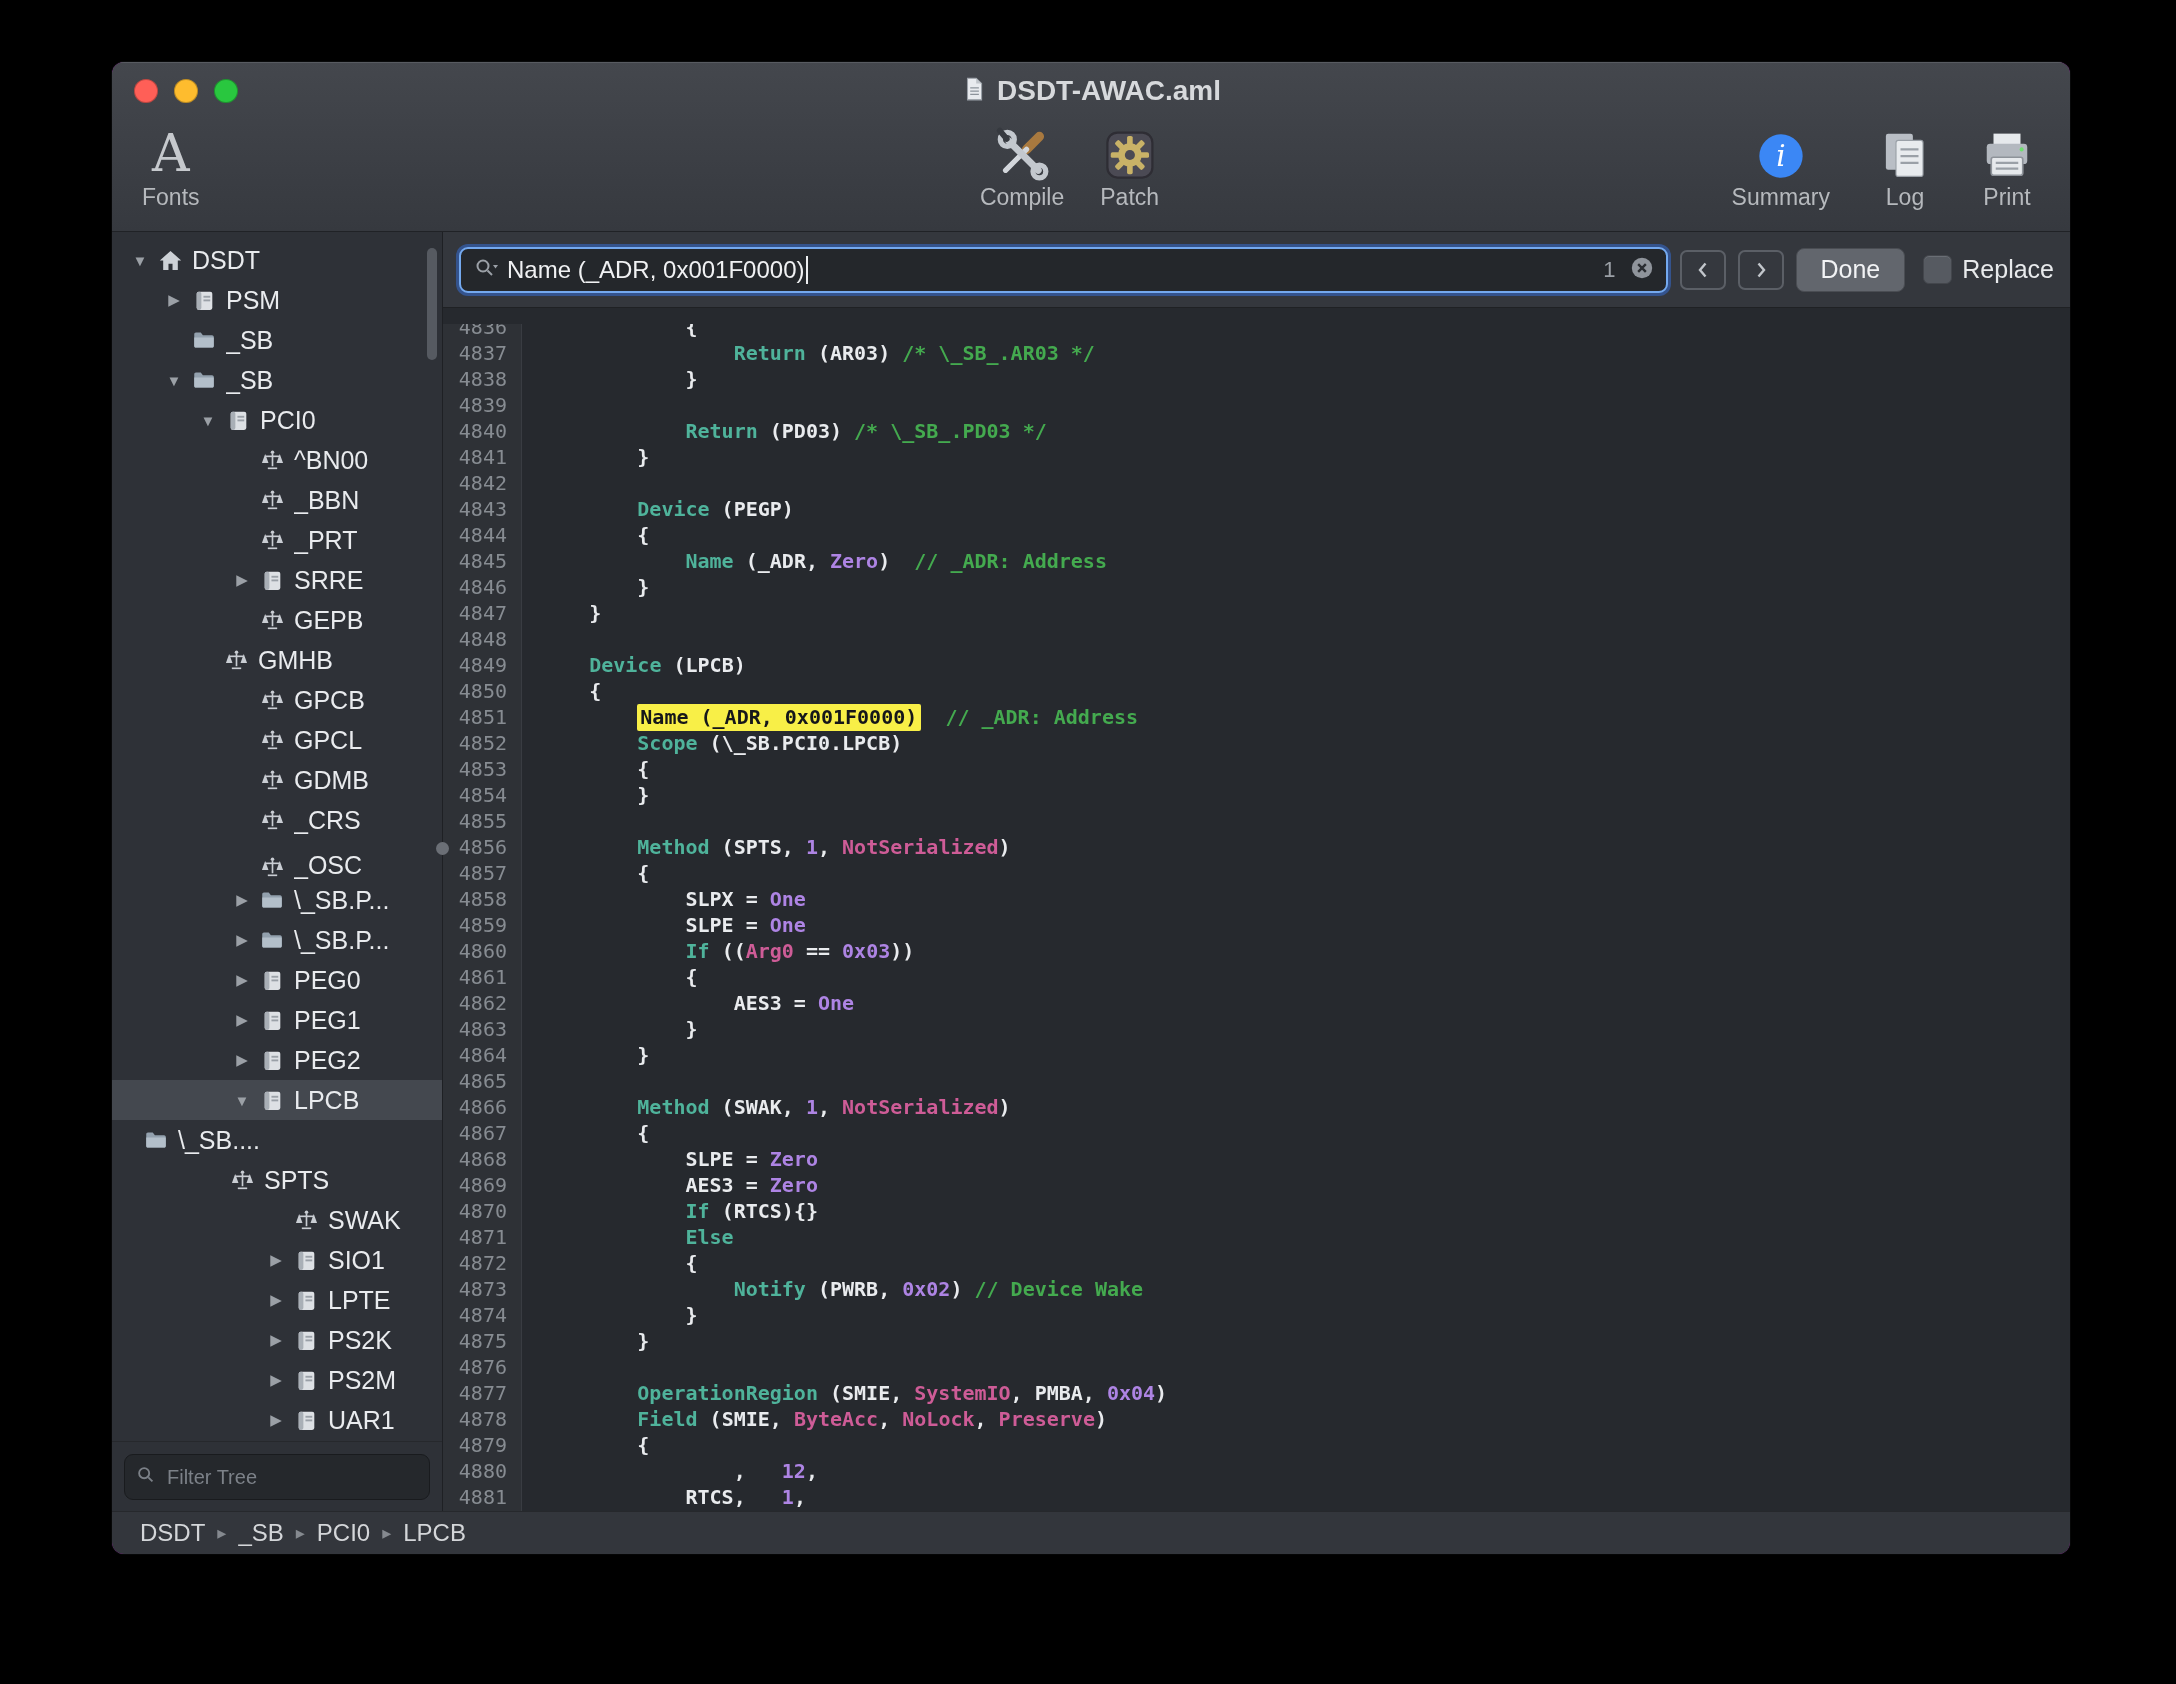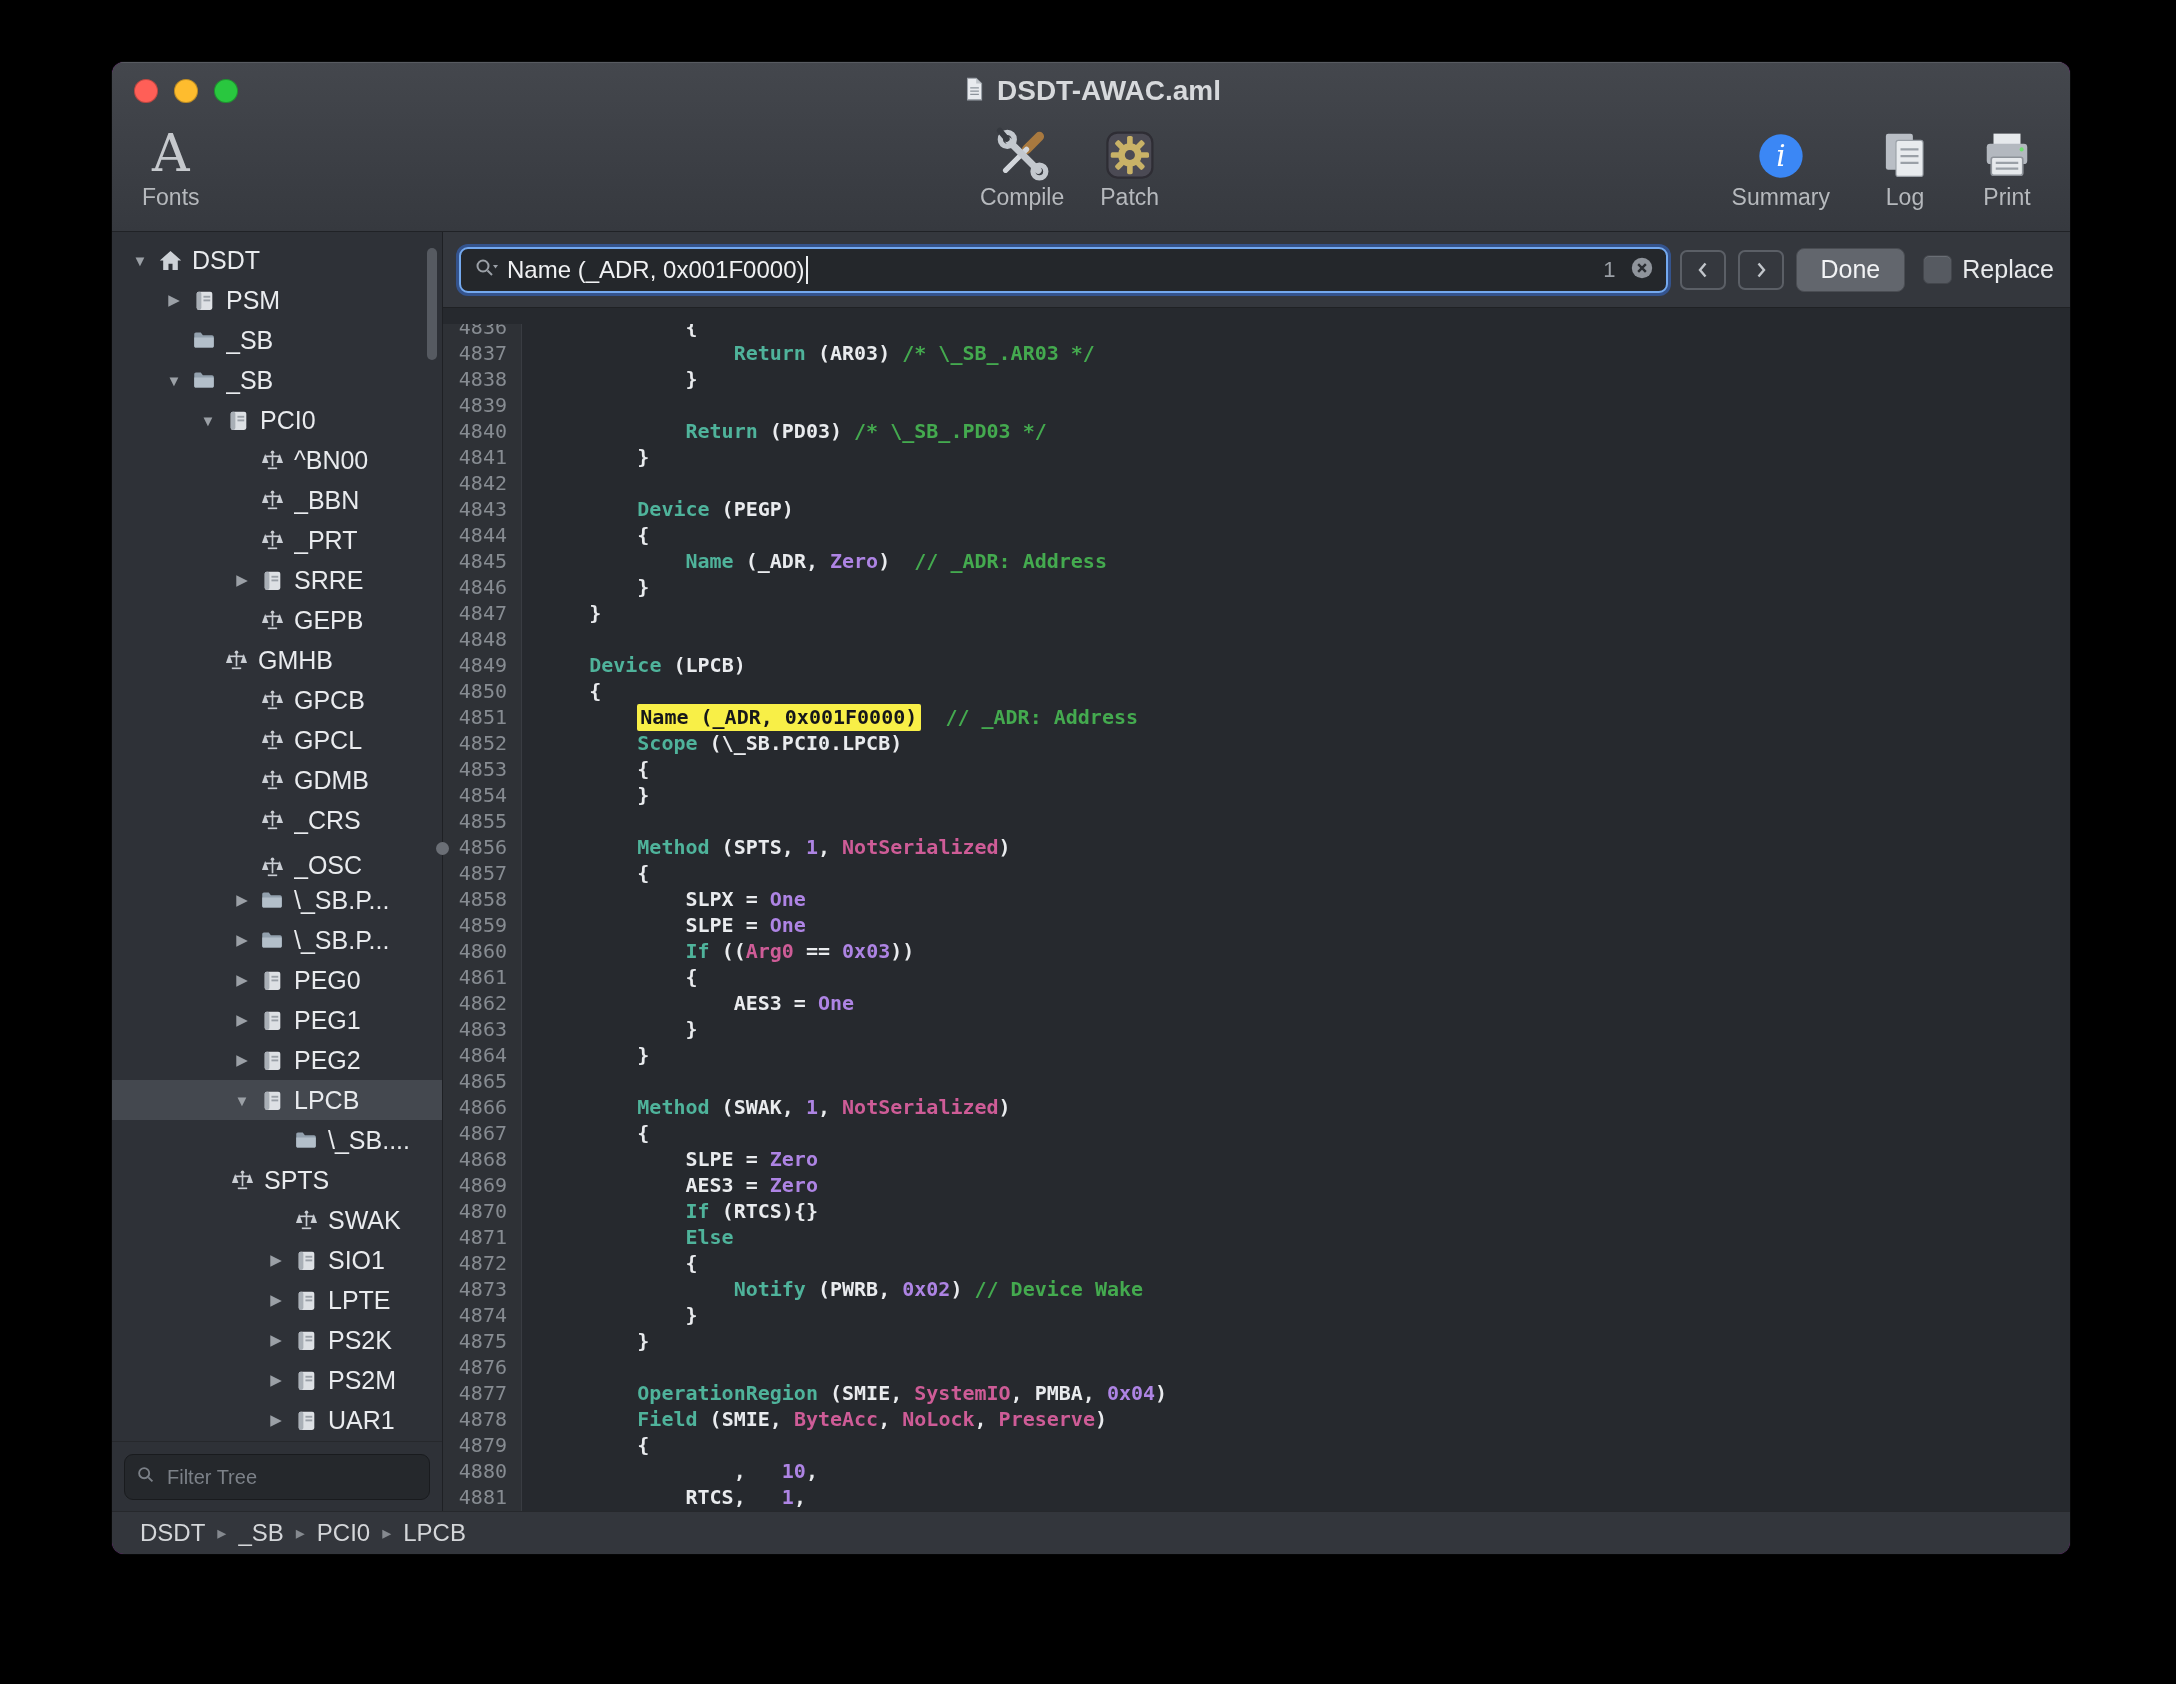--- a/index.html
+++ b/index.html
@@ -485,21 +485,21 @@
             <span class="tree-ic">
               <svg viewBox="0 0 24 24" width="25" height="25">
                 <rect x="4.5" y="3.5" width="15" height="17.5" rx="2" fill="#dde0e4"></rect>
                 <rect x="4.5" y="3.5" width="4.5" height="17.5" rx="2" fill="#a9afb6"></rect>
                 <rect x="11" y="7.5" width="6.5" height="1.8" fill="#9aa0a7"></rect>
                 <rect x="11" y="11" width="6.5" height="1.8" fill="#9aa0a7"></rect>
               </svg>
             </span>
             <span class="tree-lb">LPCB</span>
           </div>
-          <div class="tree-row" style="padding-left: 150px; text-align: right;">
+          <div class="tree-row" style=" text-align: right;">
             <span class="disc"></span>
             <span class="tree-ic">
               <svg viewBox="0 0 24 24" width="26" height="26">
                 <path d="M3 6.5 C3 5.7 3.7 5 4.5 5 H9 L11 7.5 H19.5 C20.3 7.5 21 8.2 21 9 V17.5 C21 18.3 20.3 19 19.5 19 H4.5 C3.7 19 3 18.3 3 17.5 Z" fill="#93a1ae"></path>
                 <path d="M3 9.8 H21 V17.5 C21 18.3 20.3 19 19.5 19 H4.5 C3.7 19 3 18.3 3 17.5 Z" fill="#b3bfca"></path>
               </svg>
             </span>
             <span class="tree-lb">\_SB....</span>
           </div>
           <div class="tree-row" style="padding-left: 86px; align-items: center;">
@@ -819,21 +819,21 @@
             <div class="cl">
               <span class="ln">4878</span>
               <span class="lt"><span class="tok-p">        </span><span class="tok-k">Field</span><span class="tok-p"> (SMIE, </span><span class="tok-m">ByteAcc</span><span class="tok-p">, </span><span class="tok-m">NoLock</span><span class="tok-p">, </span><span class="tok-m">Preserve</span><span class="tok-p">)</span></span>
             </div>
             <div class="cl">
               <span class="ln">4879</span>
               <span class="lt"><span class="tok-p">        {</span></span>
             </div>
             <div class="cl">
               <span class="ln">4880</span>
-              <span class="lt"><span class="tok-p">                ,   </span><span class="tok-u">10</span><span class="tok-p">,</span></span>
+              <span class="lt"><span class="tok-p">                ,   </span><span class="tok-u">12</span><span class="tok-p">,</span></span>
             </div>
             <div class="cl">
               <span class="ln">4881</span>
               <span class="lt"><span class="tok-p">            RTCS,   </span><span class="tok-u">1</span><span class="tok-p">,</span></span>
             </div>
             <div class="cl">
               <span class="ln">4882</span>
               <span class="lt"><span class="tok-p">                ,   </span><span class="tok-u">3</span><span class="tok-p">,</span></span>
             </div>
           </div>

